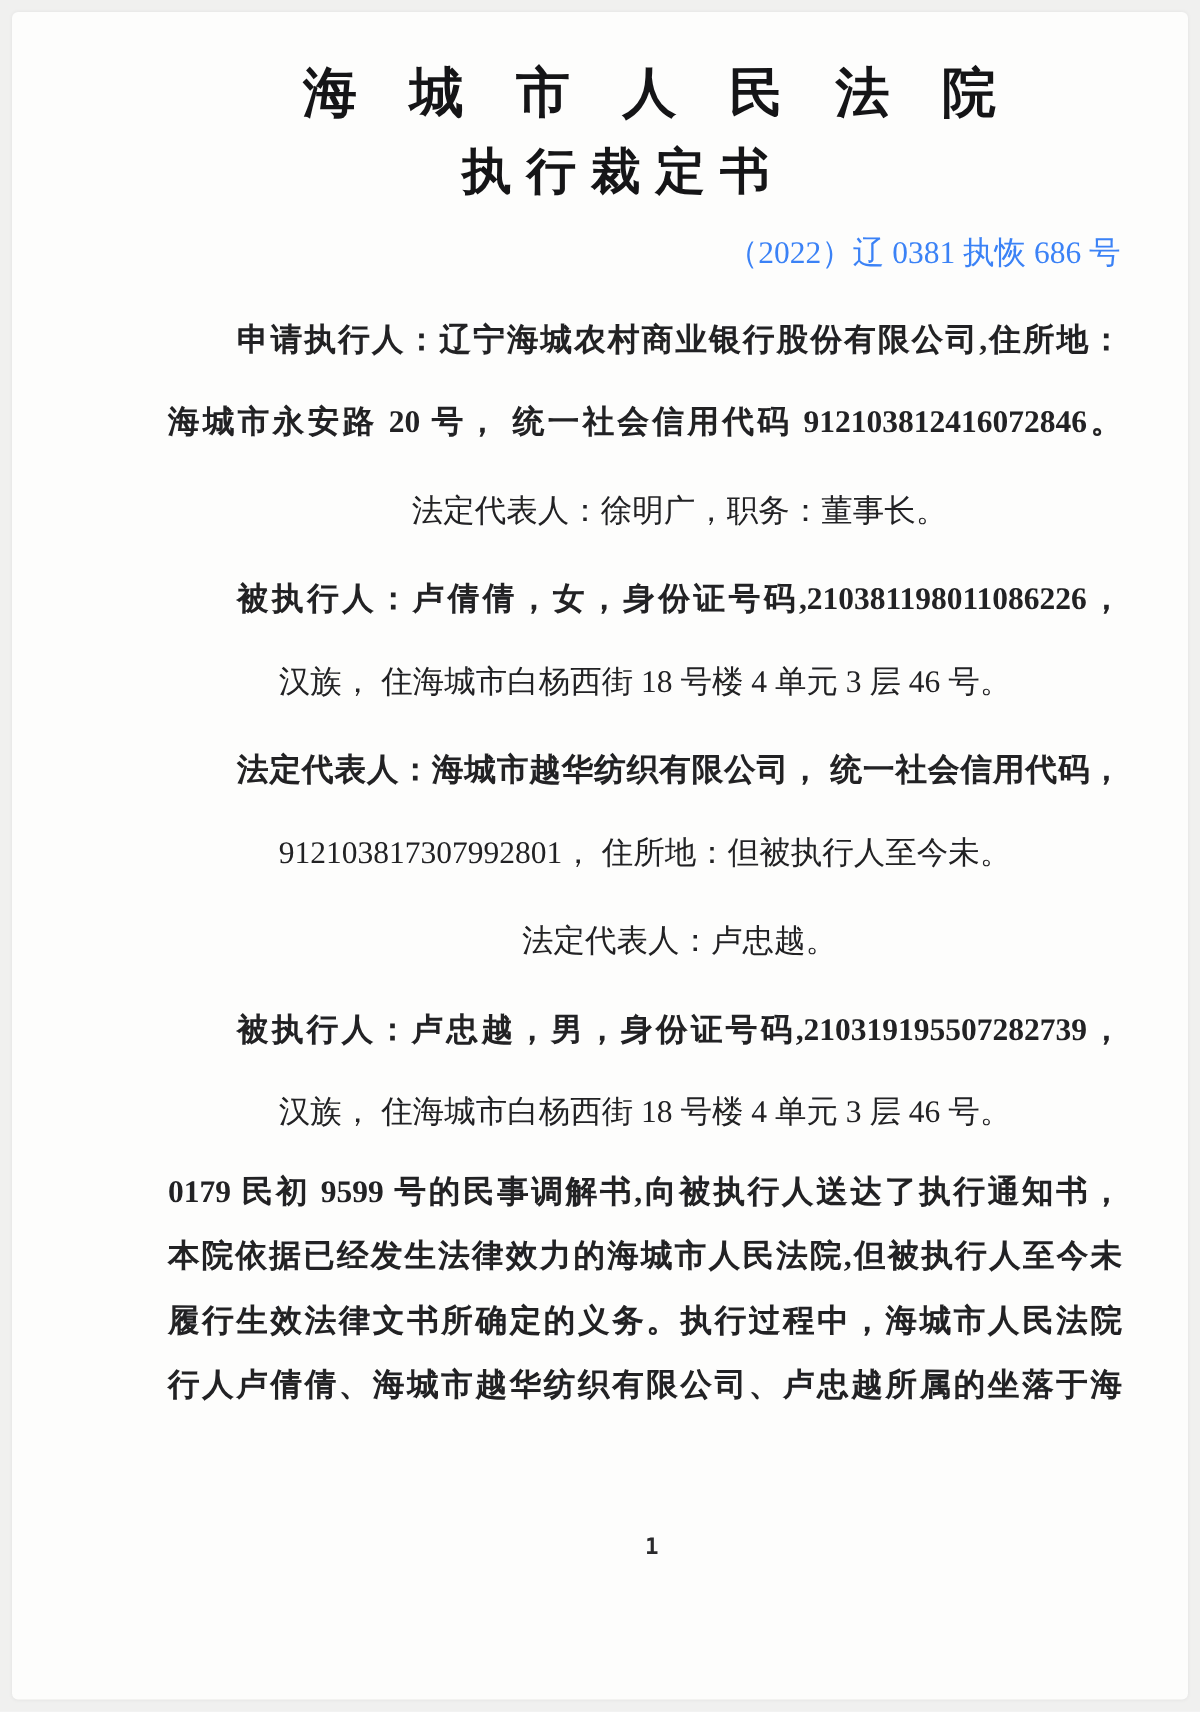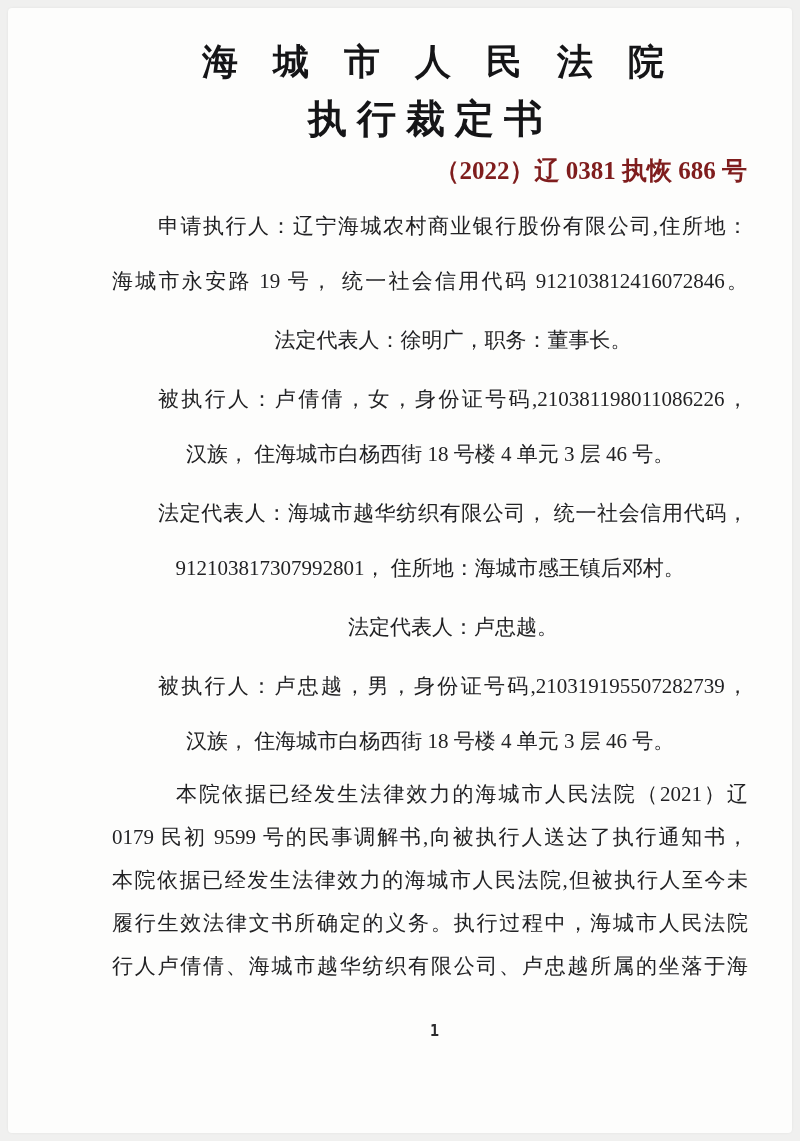--- a/index.html
+++ b/index.html
@@ -38,36 +38,35 @@
     line-height: 1.2;
     letter-spacing: 35px;
     white-space: nowrap;
     color: #151517;
   }
   .doc-type {
     position: absolute;
     left: 300px;
     top: 88px;
     margin: 0;
-    font-size: 39px;
+    font-size: 33px;
     font-weight: bold;
     line-height: 1.2;
     letter-spacing: 10px;
     white-space: nowrap;
     color: #151517;
   }
   .case-number {
     position: absolute;
     top: 148px;
     right: 45px;
-    font-size: 25px;
+    font-size: 21px;
     line-height: 1.2;
     white-space: nowrap;
-    color: #7f1d1d;
-    font-weight: bold;
+    color: #3b82f6;
   }
   .body-text {
     position: absolute;
     left: 104px;
     top: 191px;
     width: 636px;
     font-size: 21px;
     color: #222224;
   }
   .para { margin: 0; }
@@ -81,20 +80,21 @@
     overflow: visible;
   }
   .para.compact .line {
     height: 43px;
     line-height: 43px;
   }
   .line.fill {
     white-space: normal;
     text-align: justify;
     text-align-last: justify;
+    font-weight: bold;
   }
   .line.indent { padding-left: 46px; }
   .line.indent-lg { padding-left: 64px; }
   .page-number {
     position: absolute;
     left: 422px;
     top: 1014px;
     font-family: "DejaVu Sans Mono", monospace;
     font-size: 15px;
     font-weight: bold;
@@ -110,48 +110,47 @@
     <h1 class="court-name">海城市人民法院</h1>
 
     <h2 class="doc-type">执行裁定书</h2>
 
     <div class="case-number">（2022）辽 0381 执恢 686 号</div>
 
     <div class="body-text">
 
       <p class="para">
         <span class="line indent fill">申请执行人：辽宁海城农村商业银行股份有限公司,住所地：</span>
-        <span class="line fill">海城市永安路 19 号， 统一社会信用代码 912103812416072846。</span>
+        <span class="line fill">海城市永安路 20 号， 统一社会信用代码 912103812416072846。</span>
       </p>
 
       <p class="para">
         <span class="line indent">法定代表人：徐明广，职务：董事长。</span>
       </p>
 
       <p class="para">
         <span class="line indent fill">被执行人：卢倩倩，女，身份证号码,210381198011086226，</span>
         <span class="line">汉族， 住海城市白杨西街 18 号楼 4 单元 3 层 46 号。</span>
       </p>
 
       <p class="para">
         <span class="line indent fill">法定代表人：海城市越华纺织有限公司， 统一社会信用代码，</span>
-        <span class="line">912103817307992801， 住所地：海城市感王镇后邓村。</span>
+        <span class="line">912103817307992801， 住所地：但被执行人至今未。</span>
       </p>
 
       <p class="para">
         <span class="line indent">法定代表人：卢忠越。</span>
       </p>
 
       <p class="para">
         <span class="line indent fill">被执行人：卢忠越，男，身份证号码,210319195507282739，</span>
         <span class="line">汉族， 住海城市白杨西街 18 号楼 4 单元 3 层 46 号。</span>
       </p>
 
       <p class="para compact">
-        <span class="line indent-lg fill">本院依据已经发生法律效力的海城市人民法院（2021）辽</span>
         <span class="line fill">0179 民初 9599 号的民事调解书,向被执行人送达了执行通知书，</span>
         <span class="line fill">本院依据已经发生法律效力的海城市人民法院,但被执行人至今未</span>
         <span class="line fill">履行生效法律文书所确定的义务。执行过程中，海城市人民法院</span>
         <span class="line fill">行人卢倩倩、海城市越华纺织有限公司、卢忠越所属的坐落于海</span>
       </p>
 
     </div>
 
     <div class="page-number">1</div>
 

